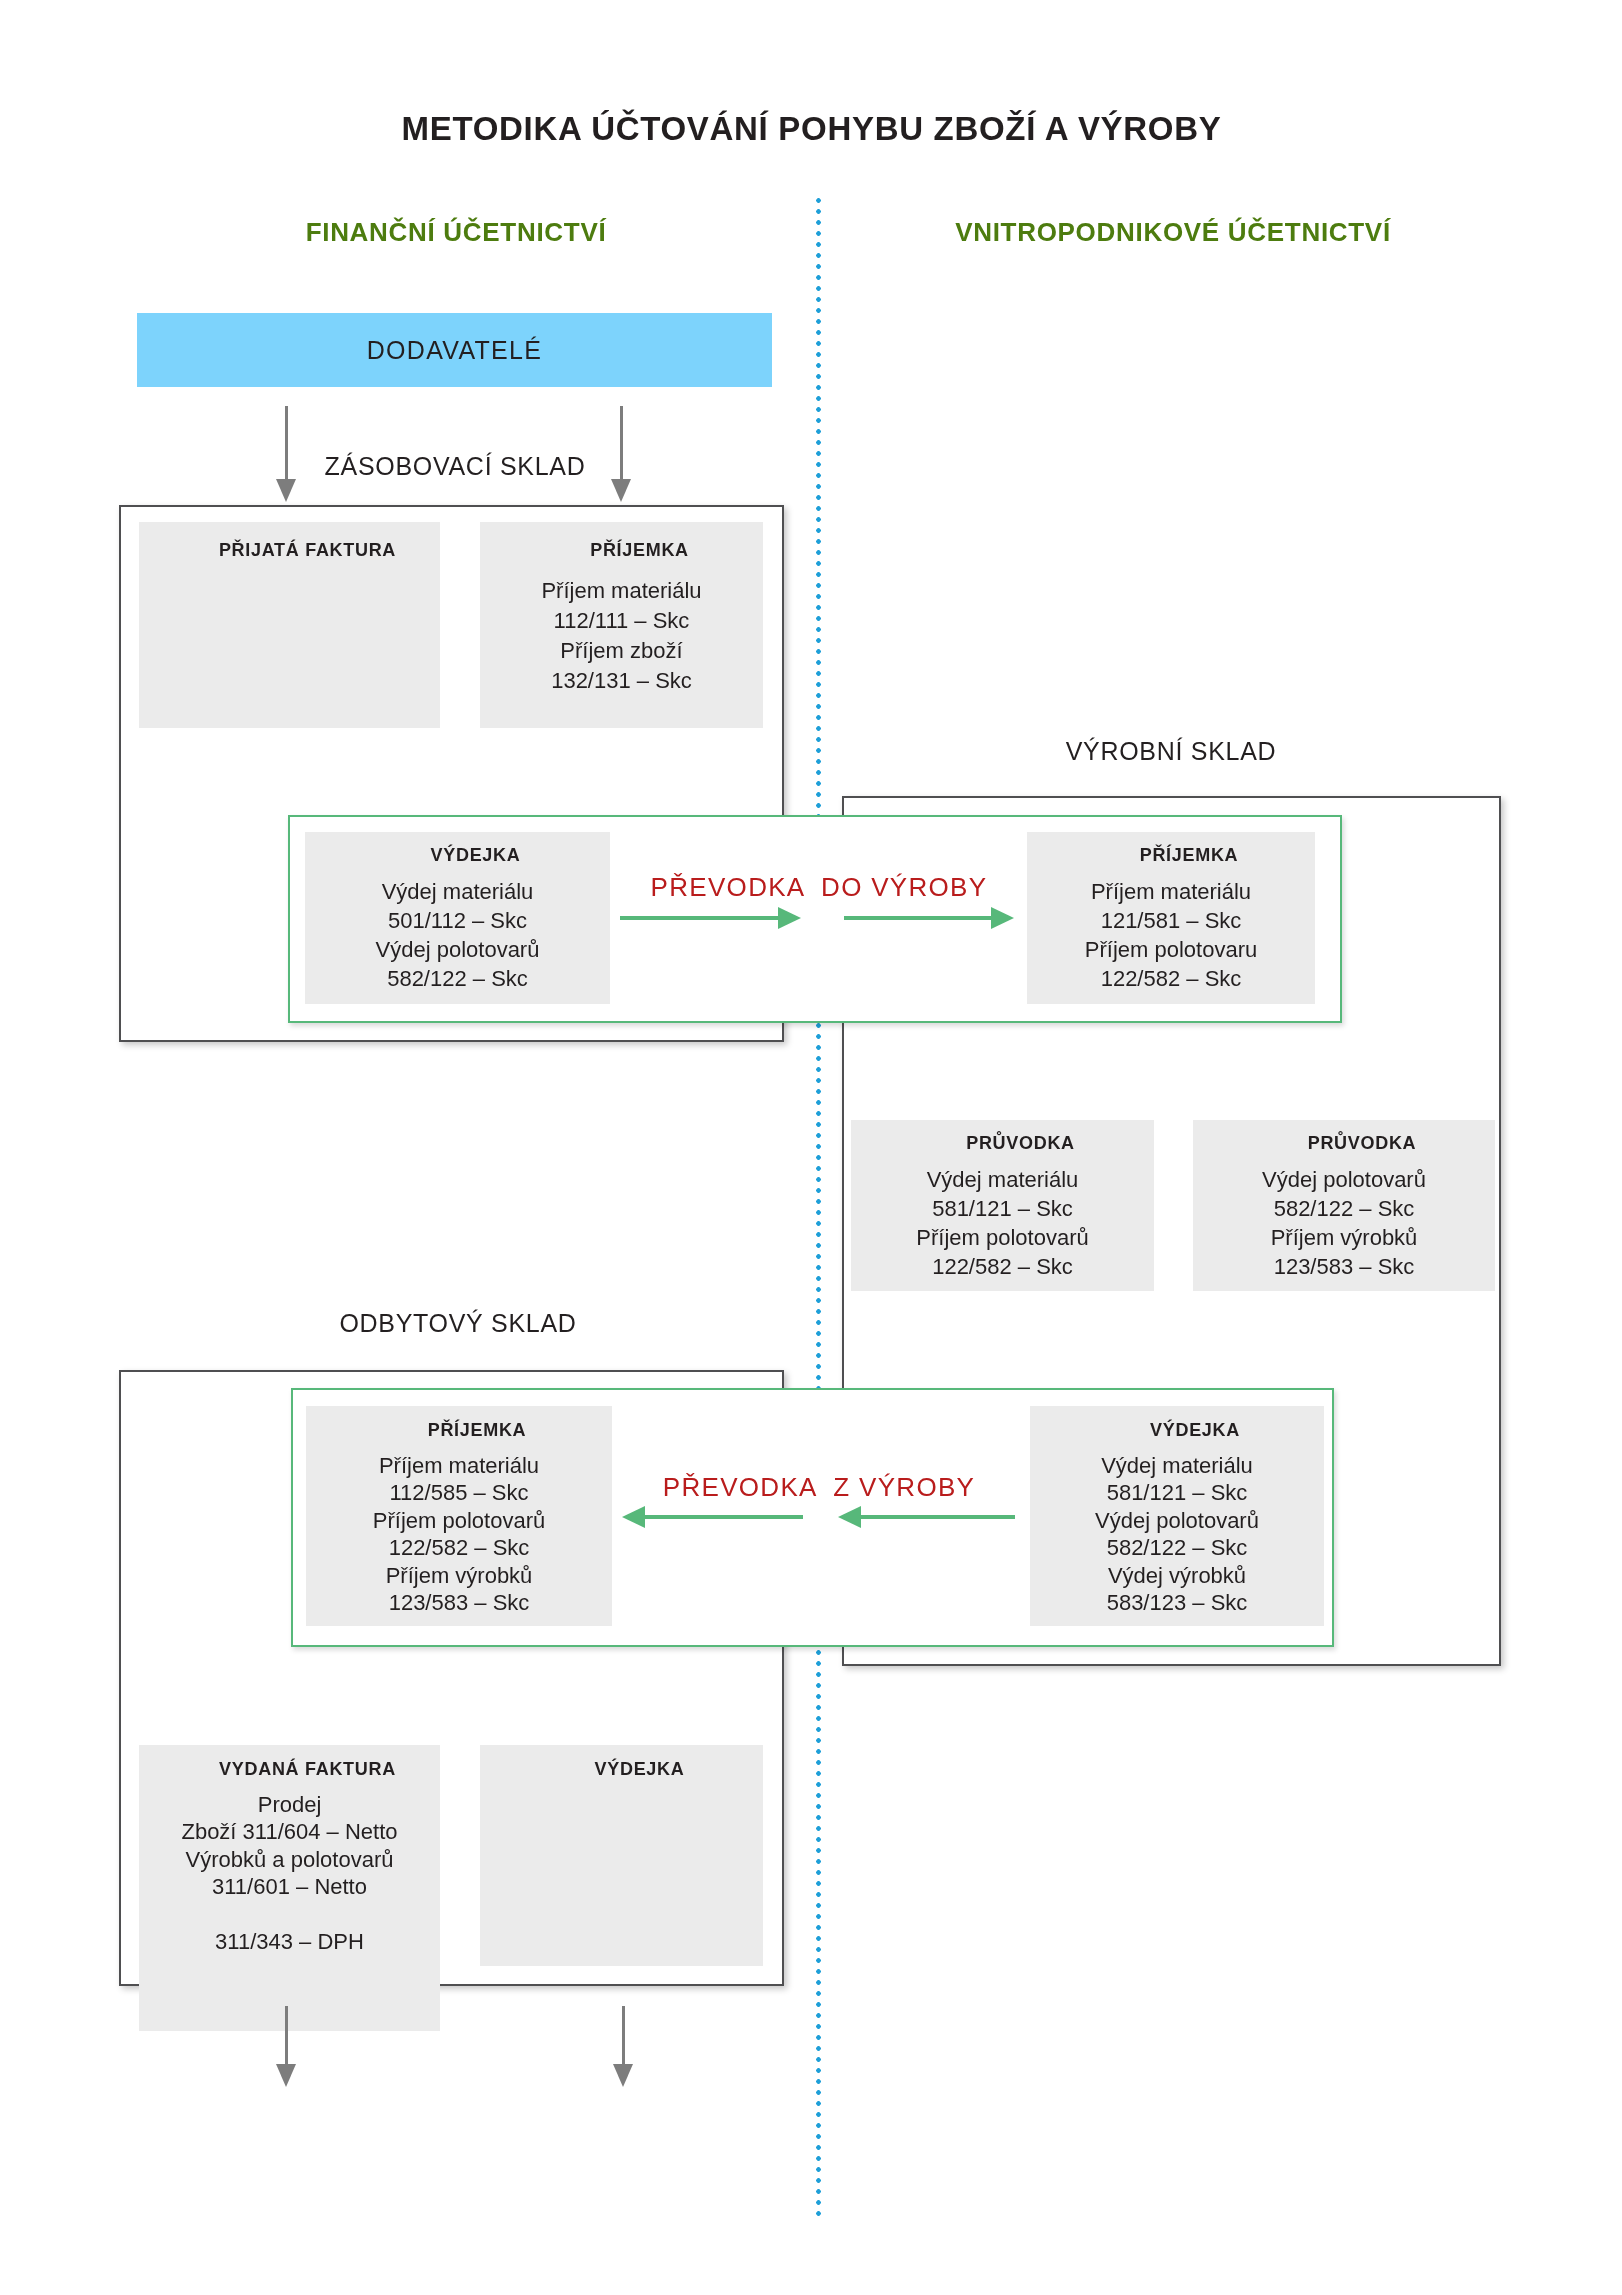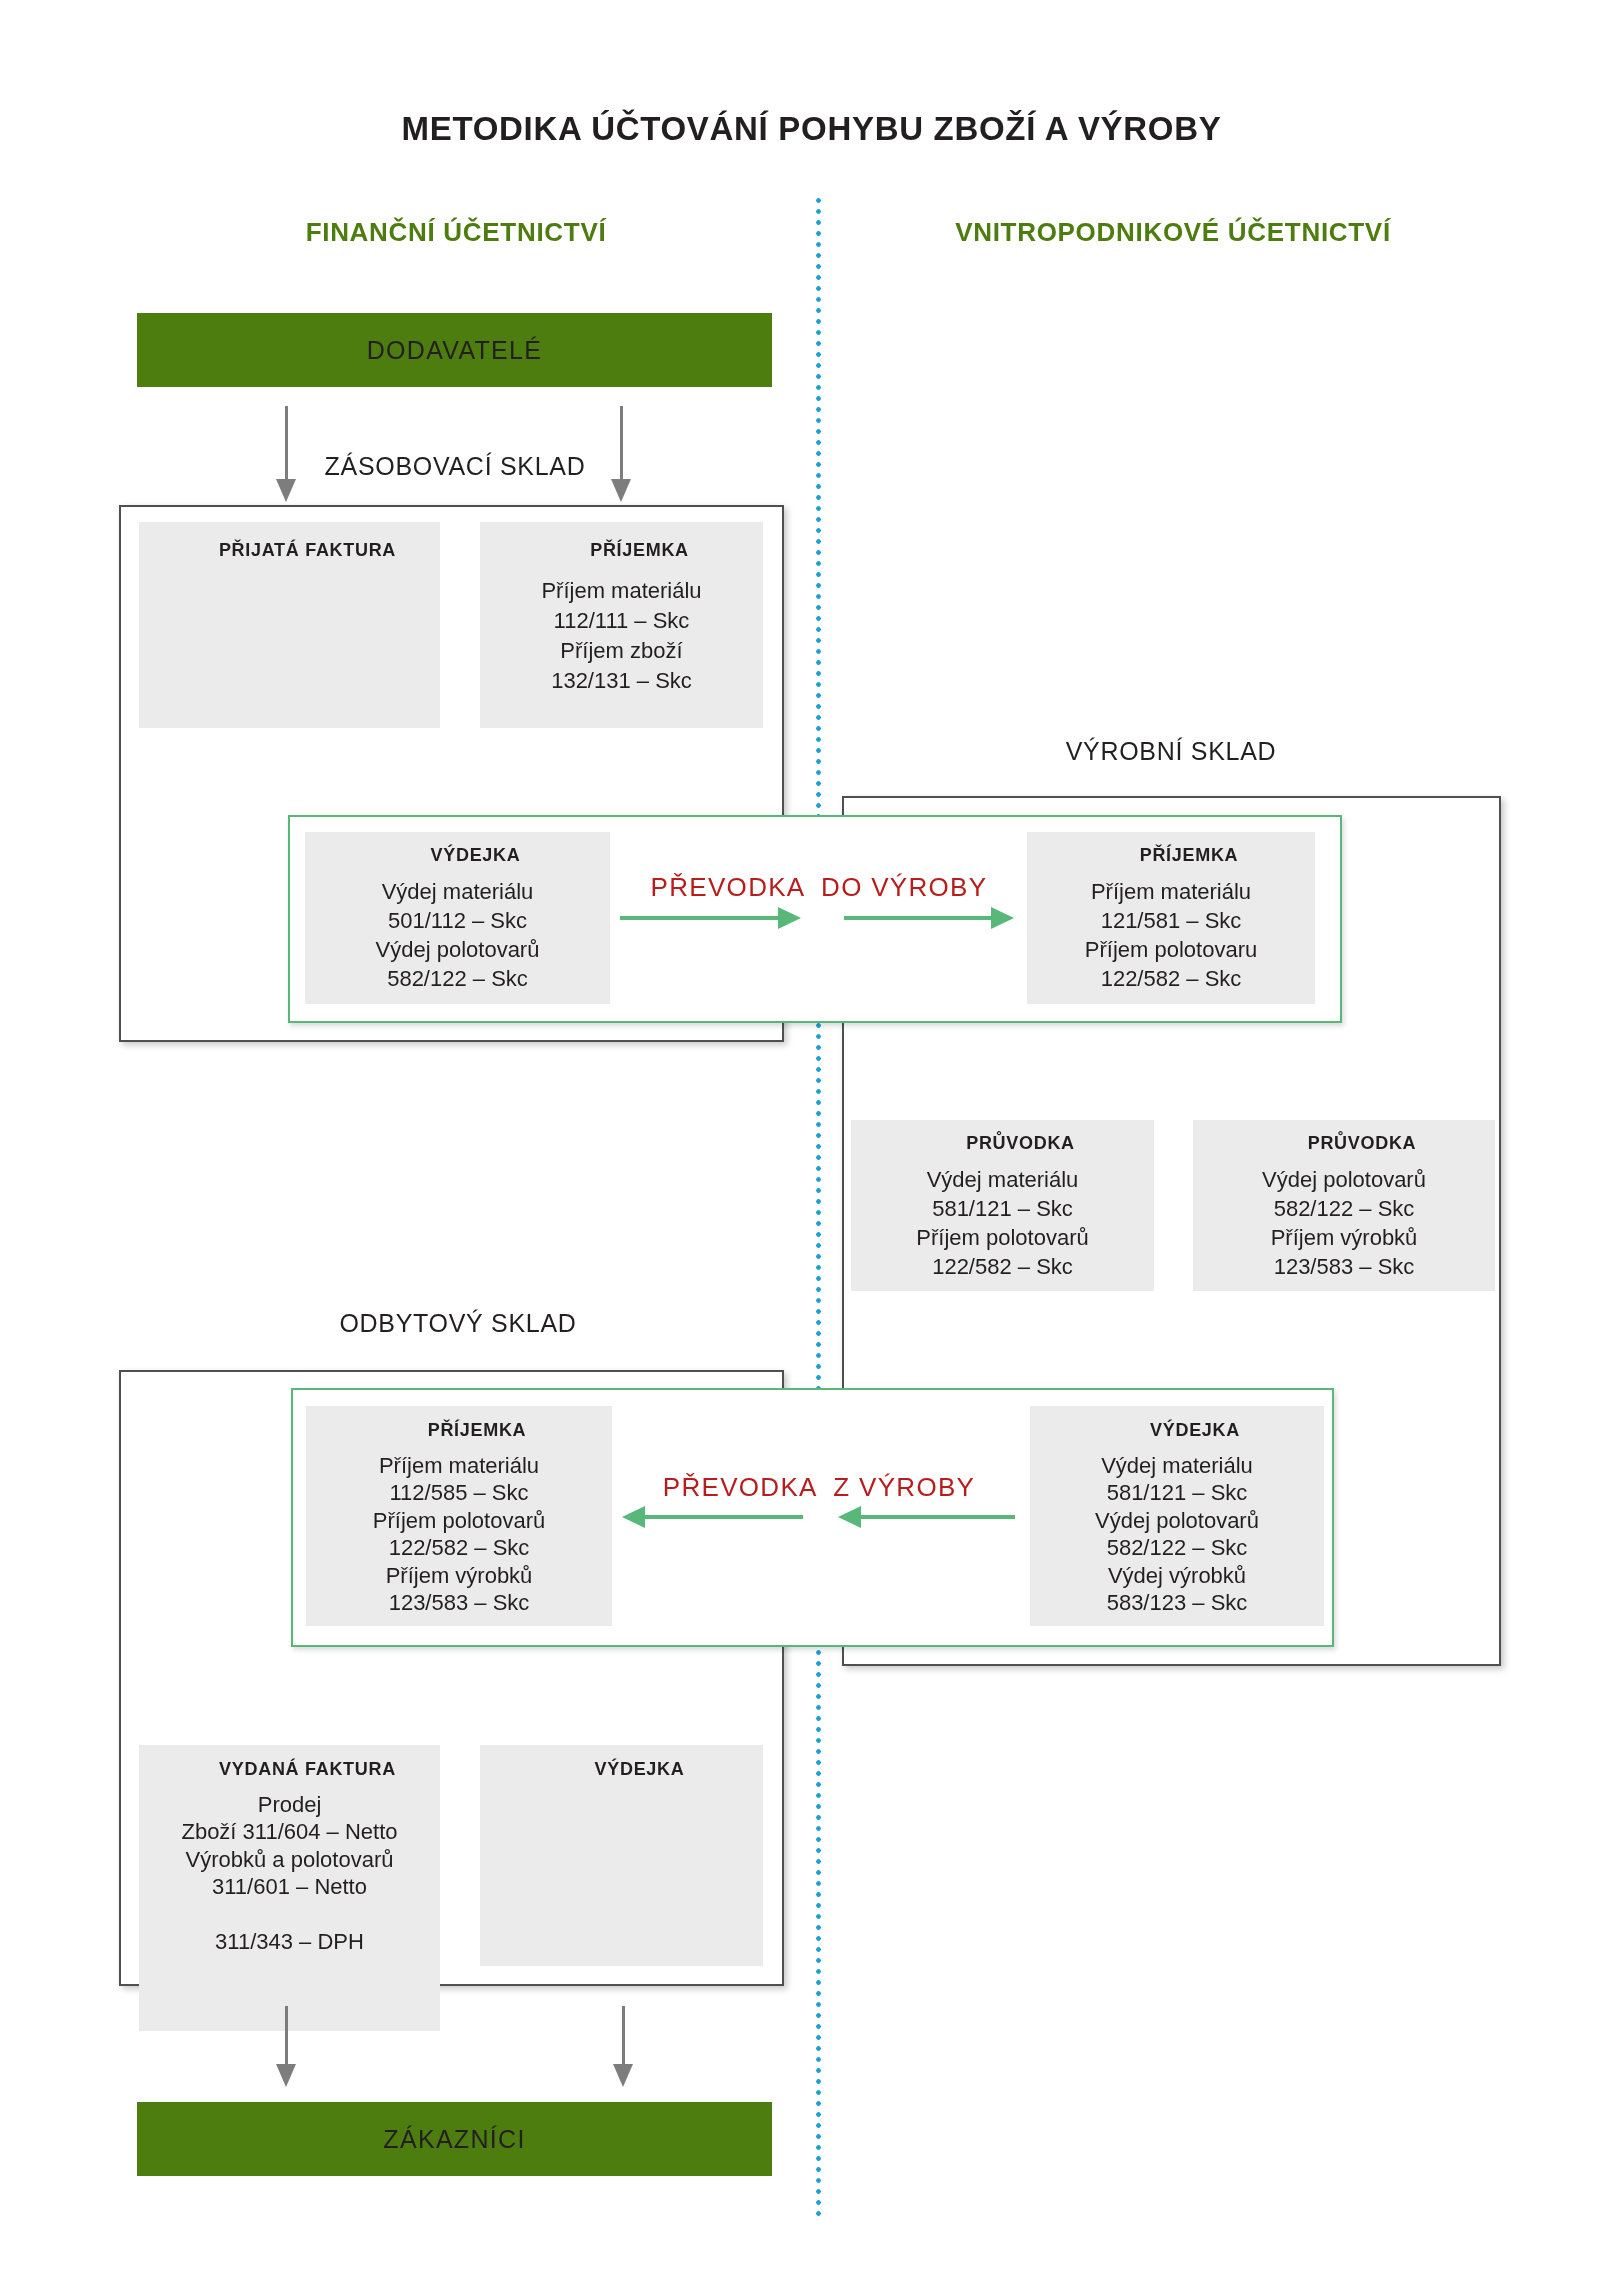--- a/index.html
+++ b/index.html
@@ -34,21 +34,21 @@
   .big-box{
     position:absolute;background:#ffffff;border:2.6px solid #4f4f51;
     box-shadow:2.6px 3.3px 6.5px rgba(0,0,0,.22);z-index:2;box-sizing:border-box;
   }
   .green-box{
     position:absolute;background:#ffffff;border:2.6px solid #57b87a;
     box-shadow:2px 2.6px 5.2px rgba(0,0,0,.15);z-index:3;box-sizing:border-box;
   }
   
   .banner{
-    position:absolute;background:#4d7c0f;display:flex;align-items:center;justify-content:center;
+    position:absolute;background:#7dd3fc;display:flex;align-items:center;justify-content:center;
     font-size:25px;letter-spacing:1.3px;z-index:4;
   }
   
   .card{position:absolute;background:#ebebeb;text-align:center;z-index:4;box-sizing:border-box;overflow:hidden;}
   .card-title{font-size:18px;font-weight:700;letter-spacing:0.7px;padding-top:18.3px;margin-left:36px;}
   .card-lines{margin-top:14.4px;font-size:22px;line-height:30px;font-weight:400;}
   .card.compact .card-title{padding-top:13px;}
   .card.compact .card-lines{margin-top:10.5px;line-height:29px;}
   .card.tall .card-title{padding-top:14.4px;}
   .card.tall .card-lines{margin-top:10.5px;line-height:27.5px;}
@@ -191,16 +191,15 @@
         <div class="line">311/343 – DPH</div>
       </div>
   </div>
   <div class="card tall" style="left:480px;top:1745px;width:283px;height:221px;">
     <div class="card-title">VÝDEJKA</div>
   </div>
 
   <div class="varrow" style="left:285px;top:2006px;height:58px;"></div>
   <div class="varrow" style="left:622px;top:2006px;height:58px;"></div>
 
-  <div class="banner" style="left:137px;top:2102px;width:635px;height:74px;">ZÁKAZNÍCI</div>
 
 </div>
 
 
 </body></html>

